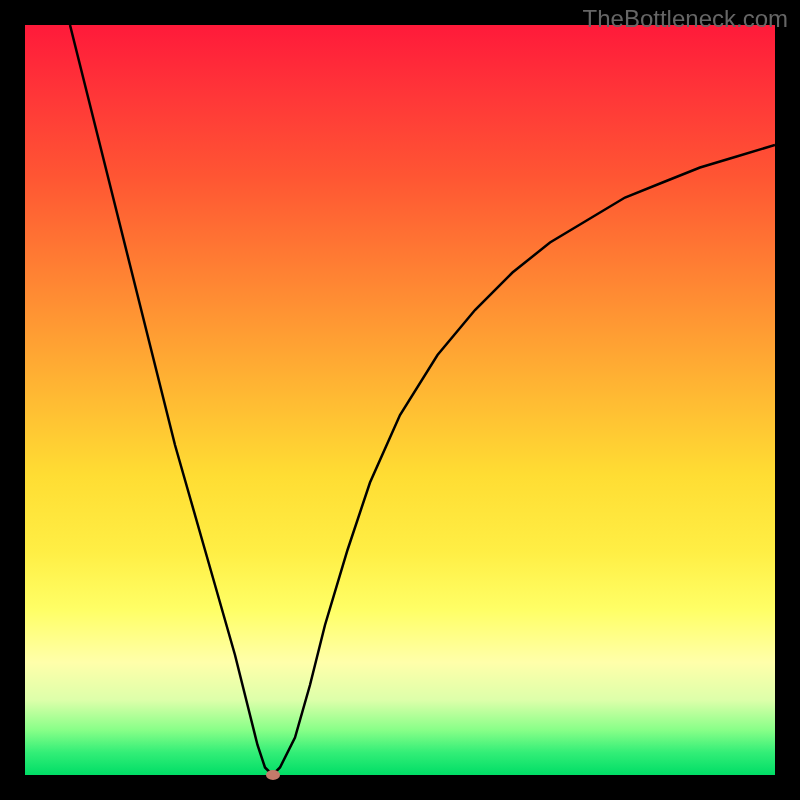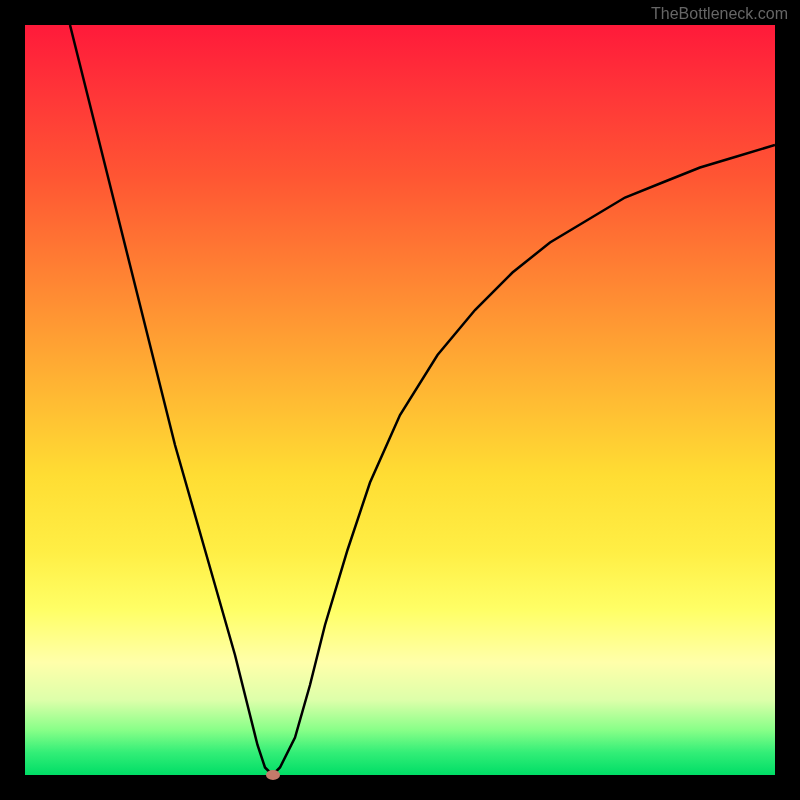--- a/index.html
+++ b/index.html
@@ -12,21 +12,21 @@
       height: 800px;
       background: #000;
       position: relative;
       font-family: Arial, sans-serif;
     }
     .watermark {
       position: absolute;
       top: 5px;
       right: 12px;
       color: #666;
-      font-size: 16px;
+      font-size: 24px;
       font-weight: normal;
       z-index: 10;
       margin-left: 28px;
     }
     .chart-area {
       position: absolute;
       top: 25px;
       left: 25px;
       width: 750px;
       height: 750px;

